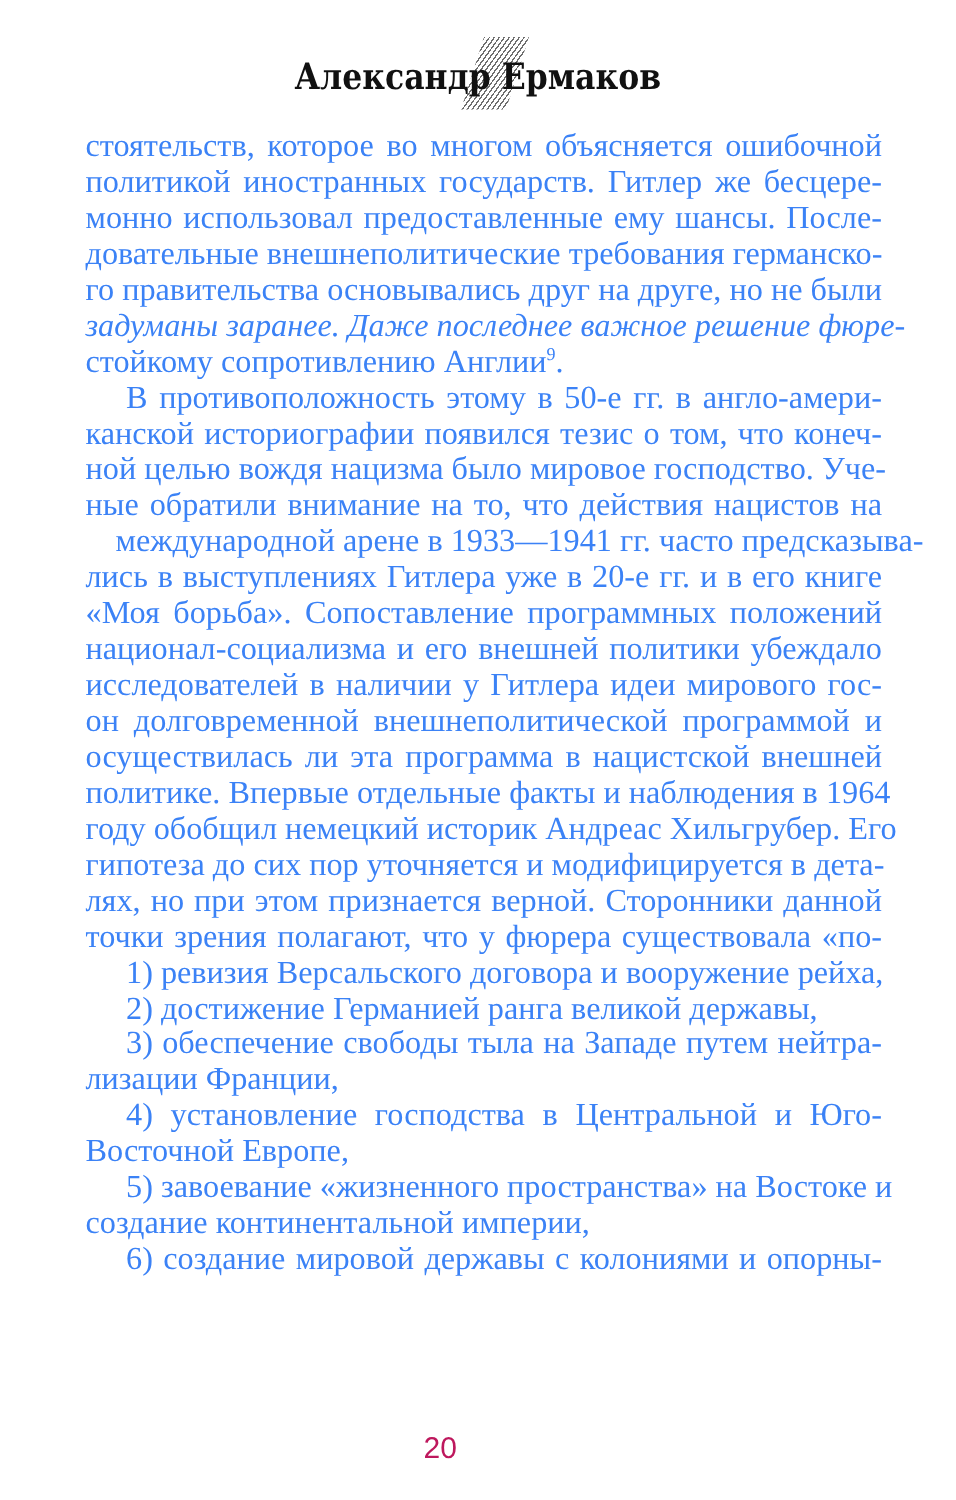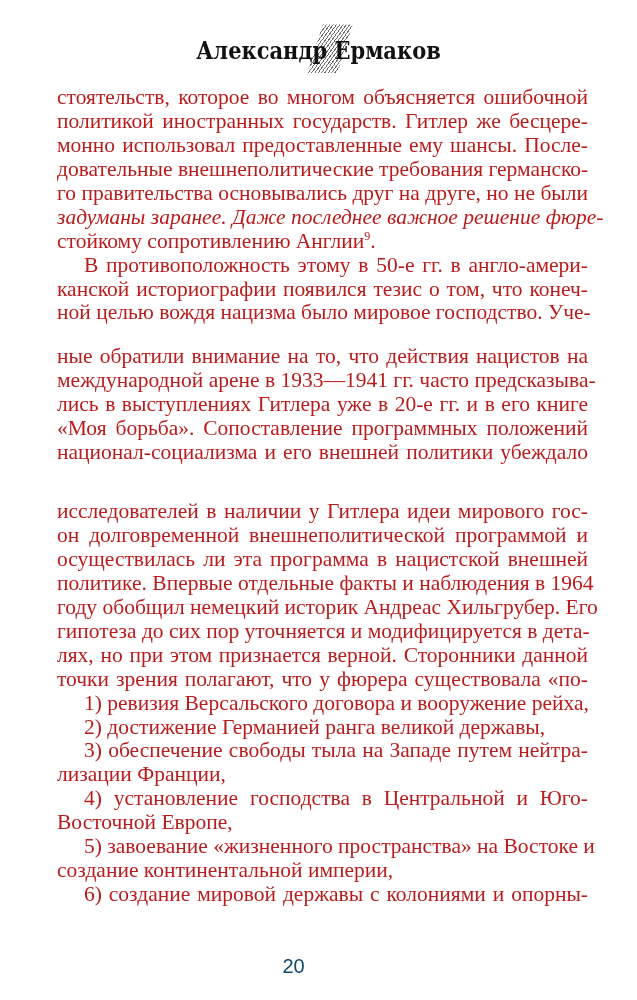--- a/index.html
+++ b/index.html
@@ -23,32 +23,32 @@
     width: 30px; height: 42px;
     background: repeating-linear-gradient(115deg, #555 0 1px, transparent 1px 3px);
     transform: skewX(-20deg);
     opacity: 0.85;
   }
   .body-text {
     position: absolute; left: 57px; top: 86px; width: 531px;
     font-family: "Liberation Serif", serif;
     font-size: 21.5px;
     line-height: 28.3px;
-    color: #b91c1c;
+    color: #3b82f6;
   }
   .line {
     display: block; white-space: nowrap; height: 28.3px;
     text-align: justify; text-align-last: justify;
   }
   .line.last { text-align-last: left; }
   .line.indent { padding-left: 27px; }
   sup { font-size: 12px; line-height: 0; vertical-align: super; }
   .page-number {
     position: absolute; left: 0; top: 955px; width: 587px; text-align: center;
-    font-family: "Liberation Sans", sans-serif; font-size: 20px; color: #0c4a6e;
+    font-family: "Liberation Sans", sans-serif; font-size: 20px; color: #be185d;
   }
 </style>
 </head>
 <body>
 
 <div class="page">
   <div class="header">
     <div class="header-title">
       <span class="header-slash"></span>
       <span style="position:relative;">Александр Ермаков</span>
@@ -59,26 +59,26 @@
       <div class="line" style="height: 23.9444px; line-height: 23.9444px;"><span>стоятельств, которое во многом объясняется ошибочной</span></div>
       <div class="line" style="height: 23.9444px; line-height: 23.9444px;"><span>политикой иностранных государств. Гитлер же бесцере-</span></div>
       <div class="line" style="height: 23.9444px; line-height: 23.9444px;"><span>монно использовал предоставленные ему шансы. После-</span></div>
       <div class="line" style="height: 23.9444px; line-height: 23.9444px;"><span>довательные внешнеполитические требования германско-</span></div>
       <div class="line" style="height: 23.9444px; line-height: 23.9444px;"><span>го правительства основывались друг на друге, но не были</span></div>
       <div class="line" style="height: 23.9444px; line-height: 23.9444px; font-style: italic;"><span>задуманы заранее. Даже последнее важное решение фюре-</span></div>
       <div class="line last" style="height: 23.9444px; line-height: 23.9444px;"><span>стойкому сопротивлению Англии</span><sup>9</sup><span>.</span></div>
       <div class="line indent" style="height: 23.9444px; line-height: 23.9444px;"><span>В противоположность этому в 50-е гг. в англо-амери-</span></div>
       <div class="line" style="height: 23.9444px; line-height: 23.9444px;"><span>канской историографии появился тезис о том, что конеч-</span></div>
       <div class="line" style="height: 23.9444px; line-height: 23.9444px;"><span>ной целью вождя нацизма было мировое господство. Уче-</span></div>
-      <div class="line" style="height: 23.9444px; line-height: 23.9444px; margin-top: 20px;"><span>ные обратили внимание на то, что действия нацистов на</span></div>
-      <div class="line" style="height: 23.9444px; line-height: 23.9444px;"><span>международной арене в 1933—1941 гг. часто предсказыва-</span></div>
+      <div class="line" style="height: 23.9444px; line-height: 23.9444px;"><span>ные обратили внимание на то, что действия нацистов на</span></div>
+      <div class="line" style="height: 23.9444px; line-height: 23.9444px; margin-left: 20px;"><span>международной арене в 1933—1941 гг. часто предсказыва-</span></div>
       <div class="line" style="height: 23.9444px; line-height: 23.9444px;"><span>лись в выступлениях Гитлера уже в 20-е гг. и в его книге</span></div>
       <div class="line" style="height: 23.9444px; line-height: 23.9444px;"><span>«Моя борьба». Сопоставление программных положений</span></div>
       <div class="line" style="height: 23.9444px; line-height: 23.9444px;"><span>национал-социализма и его внешней политики убеждало</span></div>
-      <div class="line" style="height: 23.9444px; line-height: 23.9444px; margin-top: 35px;"><span>исследователей в наличии у Гитлера идеи мирового гос-</span></div>
+      <div class="line" style="height: 23.9444px; line-height: 23.9444px;"><span>исследователей в наличии у Гитлера идеи мирового гос-</span></div>
       <div class="line" style="height: 23.9444px; line-height: 23.9444px;"><span>он долговременной внешнеполитической программой и</span></div>
       <div class="line" style="height: 23.9444px; line-height: 23.9444px;"><span>осуществилась ли эта программа в нацистской внешней</span></div>
       <div class="line" style="height: 23.9444px; line-height: 23.9444px;"><span>политике. Впервые отдельные факты и наблюдения в 1964</span></div>
       <div class="line" style="height: 23.9444px; line-height: 23.9444px;"><span>году обобщил немецкий историк Андреас Хильгрубер. Его</span></div>
       <div class="line" style="height: 23.9444px; line-height: 23.9444px;"><span>гипотеза до сих пор уточняется и модифицируется в дета-</span></div>
       <div class="line" style="height: 23.9444px; line-height: 23.9444px;"><span>лях, но при этом признается верной. Сторонники данной</span></div>
       <div class="line" style="height: 23.9444px; line-height: 23.9444px;"><span>точки зрения полагают, что у фюрера существовала «по-</span></div>
       <div class="line indent last" style="height: 23.9444px; line-height: 23.9444px;"><span>1) ревизия Версальского договора и вооружение рейха,</span></div>
       <div class="line indent last" style="height: 23.9444px; line-height: 23.9444px;"><span>2) достижение Германией ранга великой державы,</span></div>
       <div class="line indent" style="height: 23.9444px; line-height: 23.9444px;"><span>3) обеспечение свободы тыла на Западе путем нейтра-</span></div>

